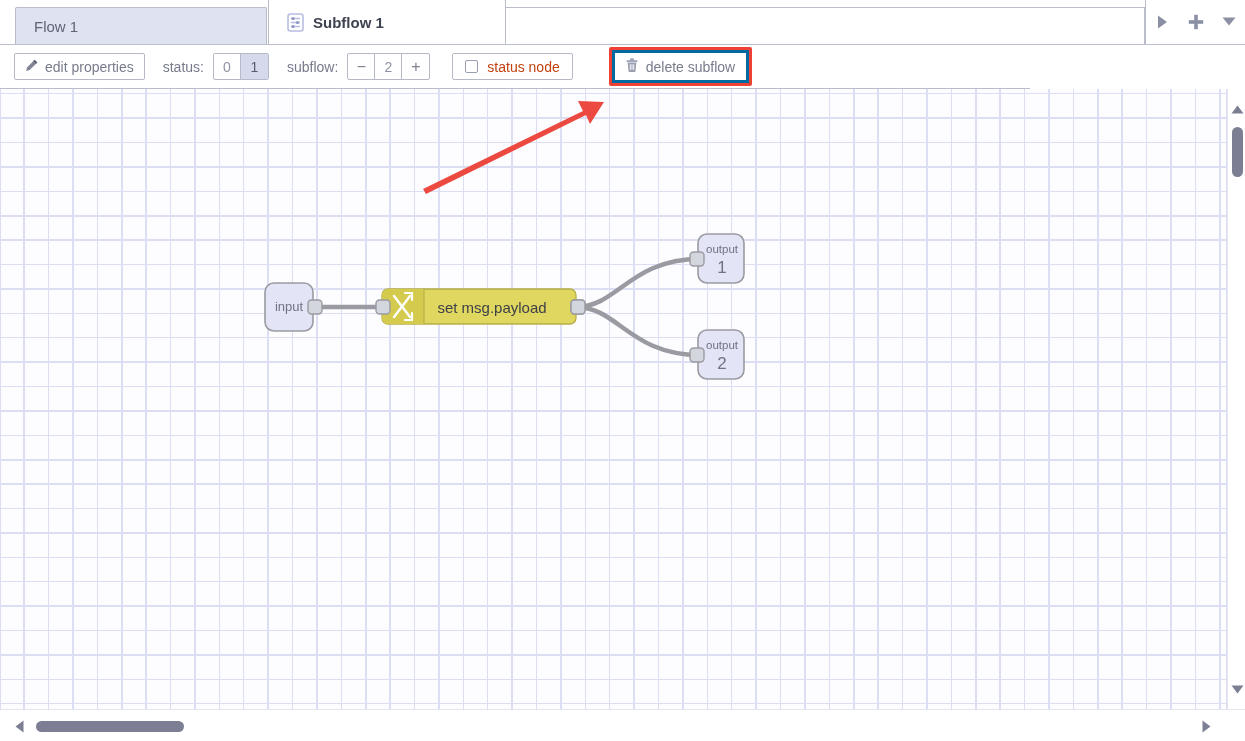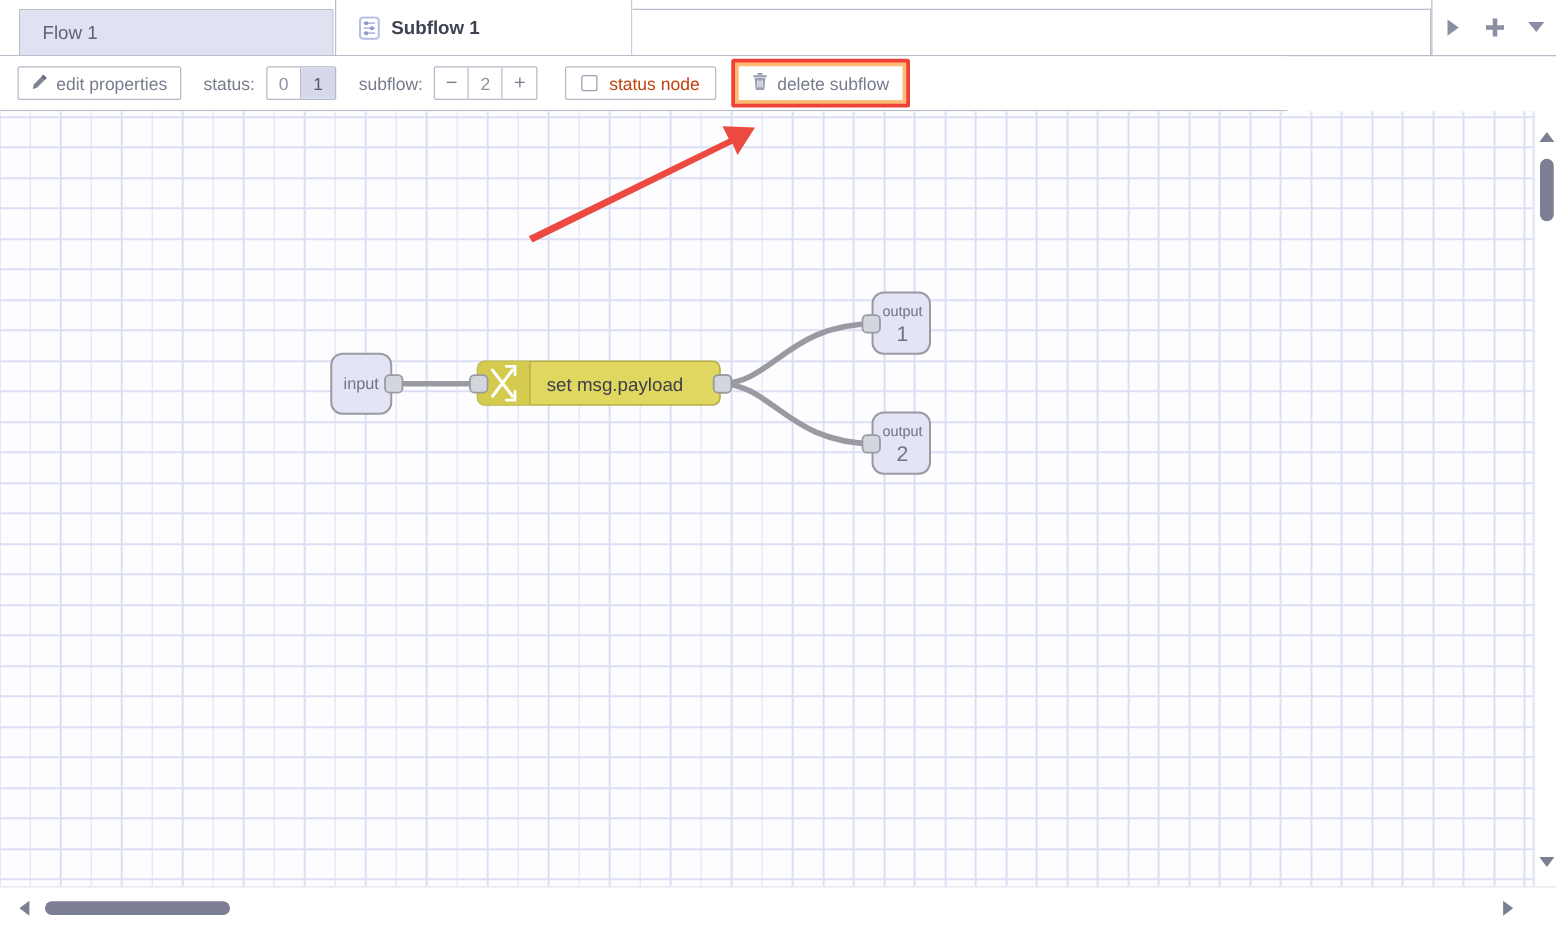--- a/index.html
+++ b/index.html
@@ -185,25 +185,25 @@
     width: 13px; height: 13px;
     border: 1.6px solid #9a9eb0;
     border-radius: 2px;
     background: #fff;
     box-sizing: border-box;
     flex: none;
   }
   .cb-text { font-size: 14px; color: #c2410c; }
 
   .delete-wrap {
-    margin-left: 12px;
+    margin-left: 36px;
     border: 3px solid #ef4136;
     border-radius: 2px;
     padding: 3px;
-    background: #fdba74;
+    background: #0369a1;
     display: inline-flex;
   }
   .delete-btn {
     height: 27px;
     box-sizing: border-box;
     border: 1px solid transparent;
     background: #fff;
     color: #777b8c;
     font-size: 14px;
     display: inline-flex;

